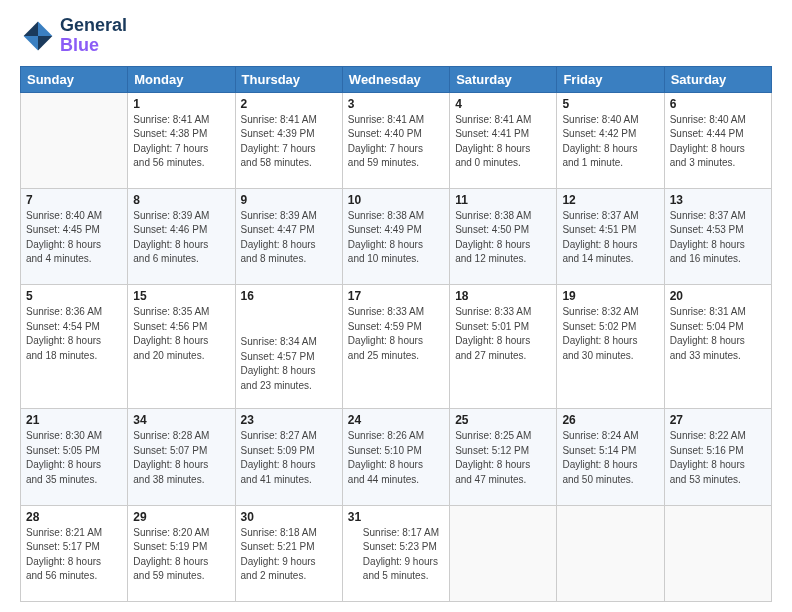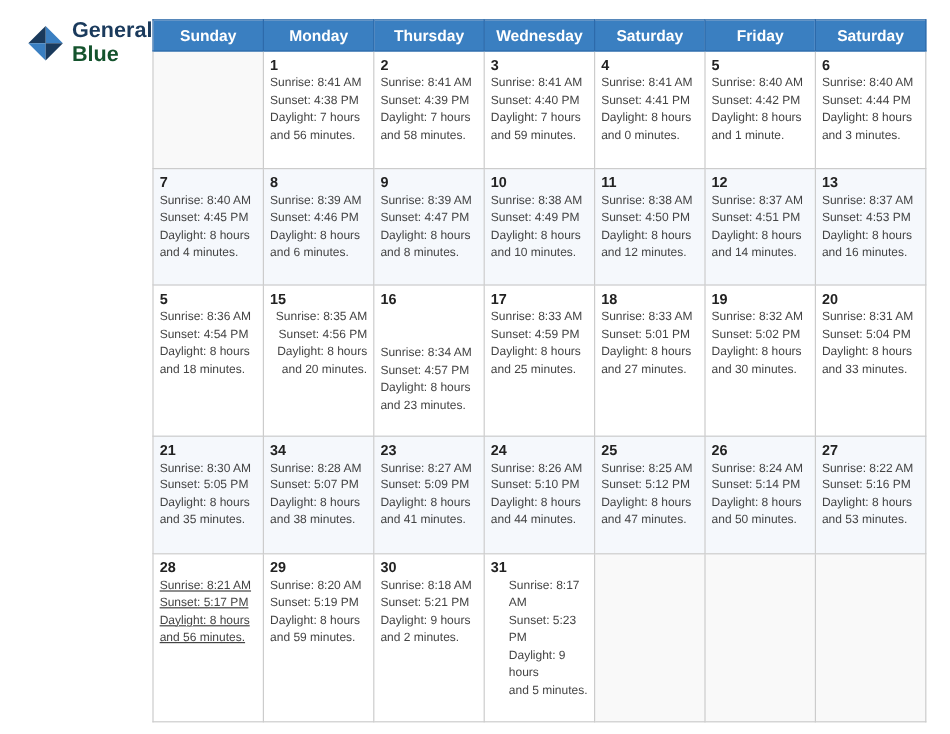--- a/index.html
+++ b/index.html
@@ -8,40 +8,40 @@
       background: #fff;
       width: 792px;
       height: 612px;
       overflow: hidden;
     }
     .page {
       width: 792px;
       height: 612px;
       padding: 16px 20px 10px 20px;
       display: flex;
-      flex-direction: row;
+      flex-direction: column;
     }
     .header {
       display: flex;
       justify-content: space-between;
       align-items: flex-start;
       margin-bottom: 10px;
     }
     .logo {
       display: flex;
       align-items: center;
       gap: 4px;
     }
     .logo-text {
       font-size: 18px;
       font-weight: bold;
       color: #1a3a5c;
       line-height: 1.1;
     }
-    .logo-text .blue { color: #14532d; }
+    .logo-text .blue { color: #8b5cf6; }
     .logo-icon {
       width: 36px;
       height: 36px;
     }
     .title-block {
       text-align: right;
     }
     .month-title {
       font-size: 32px;
       font-weight: normal;
@@ -54,21 +54,21 @@
     .calendar {
       flex: 1;
       border: 1px solid #ccc;
       border-collapse: collapse;
       width: 100%;
       table-layout: fixed;
     }
     .calendar th {
       background-color: #3a7fc1;
       color: #fff;
-      text-align: center;
+      text-align: left;
       padding: 5px 6px;
       font-size: 13px;
       border: 1px solid #2d6aaa;
     }
     .calendar td {
       border: 1px solid #ccc;
       vertical-align: top;
       padding: 4px 5px;
       font-size: 10.5px;
       color: #333;
@@ -229,21 +229,21 @@
         <tr>
           <td>
             <span class="day-num">5</span>
             <div class="day-info" style="white-space: pre-line;">Sunrise: 8:36 AM
 Sunset: 4:54 PM
 Daylight: 8 hours
 and 18 minutes.</div>
           </td>
           <td>
             <span class="day-num">15</span>
-            <div class="day-info" style="white-space: pre-line; text-align: right;">Sunrise: 8:35 AM
+            <div class="day-info" style="white-space: pre-line;">Sunrise: 8:35 AM
 Sunset: 4:56 PM
 Daylight: 8 hours
 and 20 minutes.</div>
           </td>
           <td>
             <span class="day-num">16</span>
             <div class="day-info" style="white-space: pre-line; margin-top: 32px;">Sunrise: 8:34 AM
 Sunset: 4:57 PM
 Daylight: 8 hours
 and 23 minutes.</div>
@@ -324,21 +324,21 @@
             <span class="day-num">27</span>
             <div class="day-info" style="white-space: pre-line;">Sunrise: 8:22 AM
 Sunset: 5:16 PM
 Daylight: 8 hours
 and 53 minutes.</div>
           </td>
         </tr>
         <tr>
           <td>
             <span class="day-num">28</span>
-            <div class="day-info" style="white-space: pre-line; text-decoration: underline;">Sunrise: 8:21 AM
+            <div class="day-info" style="white-space: pre-line;">Sunrise: 8:21 AM
 Sunset: 5:17 PM
 Daylight: 8 hours
 and 56 minutes.</div>
           </td>
           <td>
             <span class="day-num">29</span>
             <div class="day-info" style="white-space: pre-line;">Sunrise: 8:20 AM
 Sunset: 5:19 PM
 Daylight: 8 hours
 and 59 minutes.</div>

